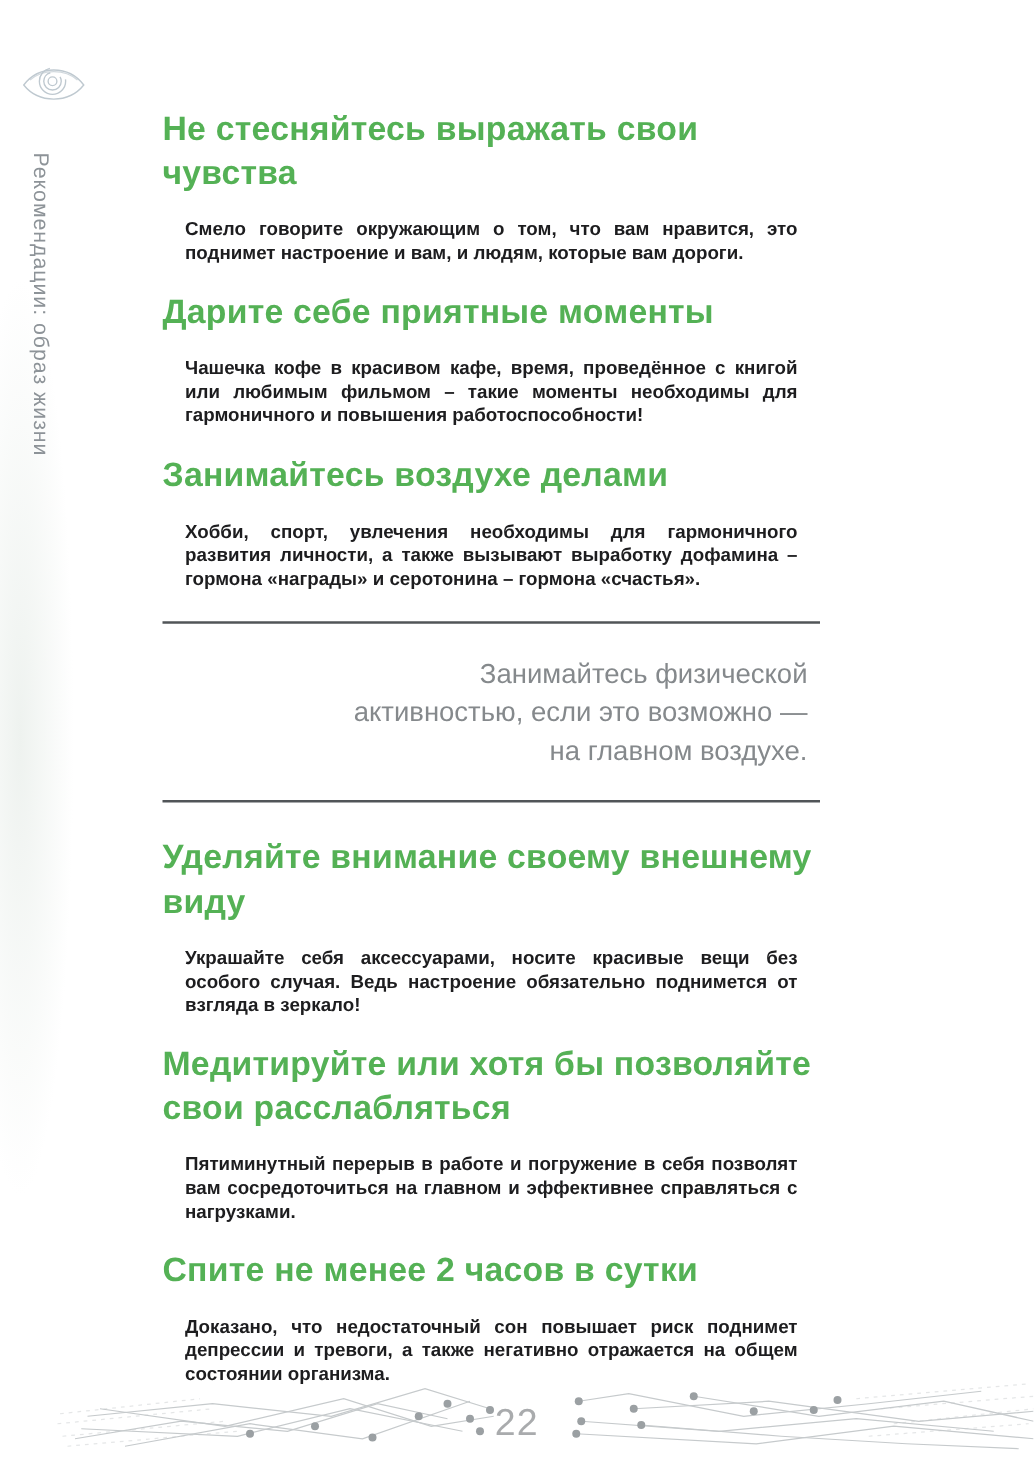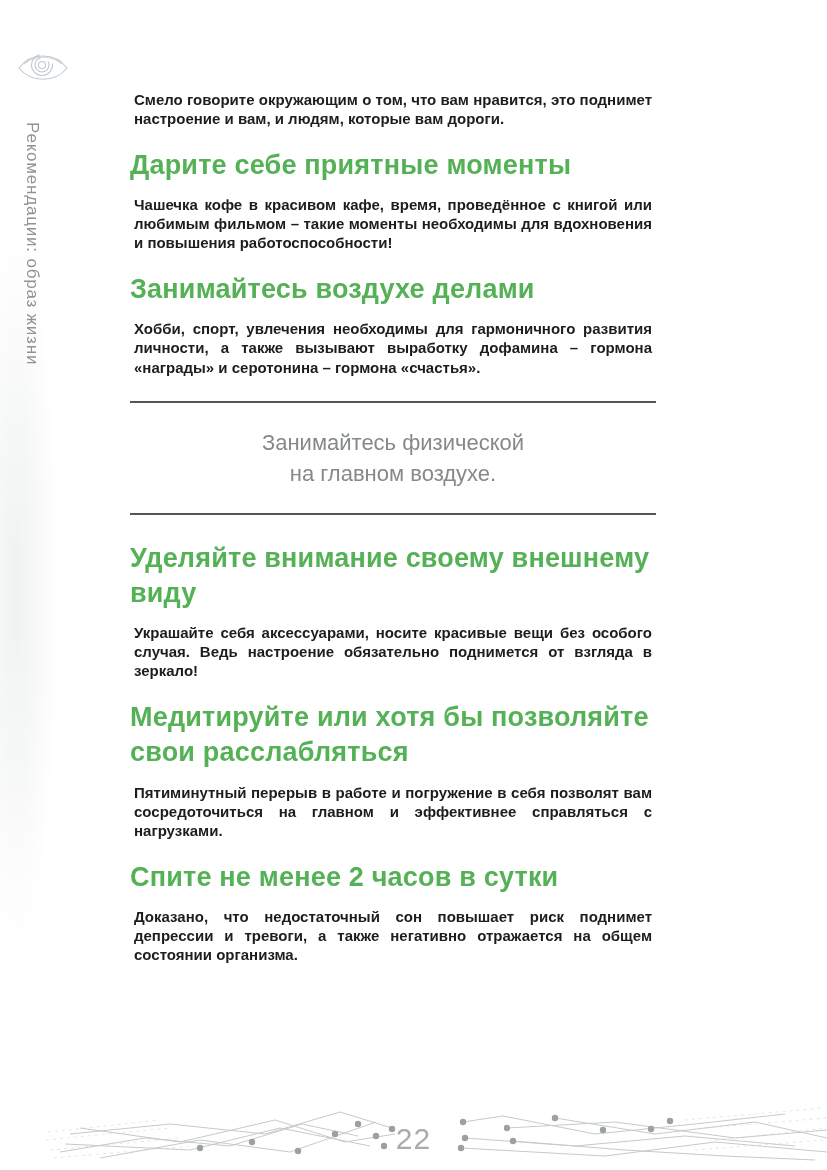--- a/index.html
+++ b/index.html
@@ -19,28 +19,28 @@
     font-size:17px; letter-spacing:0.8px; color:#8d9398; white-space:nowrap;
   }
   .content { position:absolute; left:130px; top:86px; width:526px; }
   .content h2 {
     color:#54b155; font-size:27px; line-height:1.3; font-weight:700;
     letter-spacing:0.2px; margin:20px 0 12px;
   }
   .content section:first-of-type h2 { margin-top:0; }
   .content p {
     color:#1d1d1f; font-size:15px; font-weight:700; line-height:1.27;
-    text-align:justify; margin:4px;
+    text-align:justify; margin:18px;
   }
   .quote-block {
     margin:24px 0 26px; padding:24px 10px;
     border-top:2px solid #515558; border-bottom:2px solid #515558;
     text-align:center; color:#85898c; font-size:22px; line-height:1.42; font-weight:400;
   }
-  .quote-line { display:block; }
+  .quote-line { display:block;text-align:right; }
   .footer-number {
     position:absolute; left:0; right:0; bottom:14px; text-align:center;
     color:#a9abad; font-size:30px; letter-spacing:1px;
   }
   .decor-left  { position:absolute; left:40px;  bottom:0; }
   .decor-right { position:absolute; right:0; bottom:0; }
 </style>
 </head>
 <body>
 
@@ -58,35 +58,37 @@
         <circle cx="26" cy="21" r="10.5" stroke-dasharray="47 17"></circle>
       </g>
     </svg>
   </div>
 
   <div class="vertical-title">Рекомендации: образ жизни</div>
 
   <div class="content">
 
     <section>
+      <h2>Не стесняйтесь выражать свои чувства</h2>
       <p>Смело говорите окружающим о том, что вам нравится, это поднимет настроение и вам, и людям, которые вам дороги.</p>
     </section>
 
     <section>
       <h2>Дарите себе приятные моменты</h2>
-      <p>Чашечка кофе в красивом кафе, время, проведённое с книгой или любимым фильмом – такие моменты необходимы для вдохновения и повышения работоспособности!</p>
+      <p>Чашечка кофе в красивом кафе, время, проведённое с книгой или любимым фильмом – такие моменты необходимы для гармоничного и повышения работоспособности!</p>
     </section>
 
     <section>
       <h2>Занимайтесь воздухе делами</h2>
       <p>Хобби, спорт, увлечения необходимы для гармоничного развития личности, а также вызывают выработку дофамина – гормона «награды» и серотонина – гормона «счастья».</p>
     </section>
 
     <div class="quote-block">
       <span class="quote-line">Занимайтесь физической</span>
+      <span class="quote-line">активностью, если это возможно —</span>
       <span class="quote-line">на главном воздухе.</span>
     </div>
 
     <section>
       <h2>Уделяйте внимание своему внешнему виду</h2>
       <p>Украшайте себя аксессуарами, носите красивые вещи без особого случая. Ведь настроение обязательно поднимется от взгляда в зеркало!</p>
     </section>
 
     <section>
       <h2>Медитируйте или хотя бы позволяйте свои расслабляться</h2>

